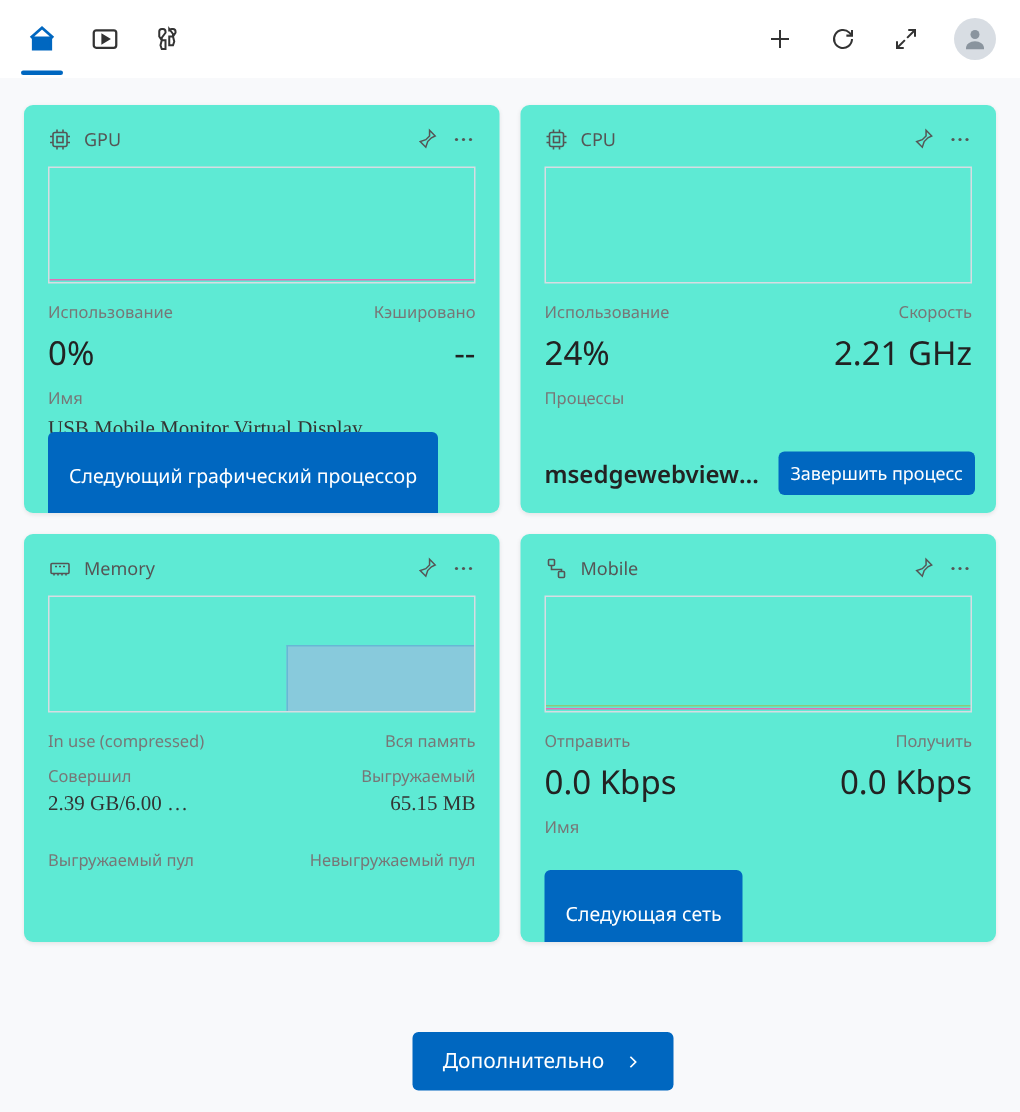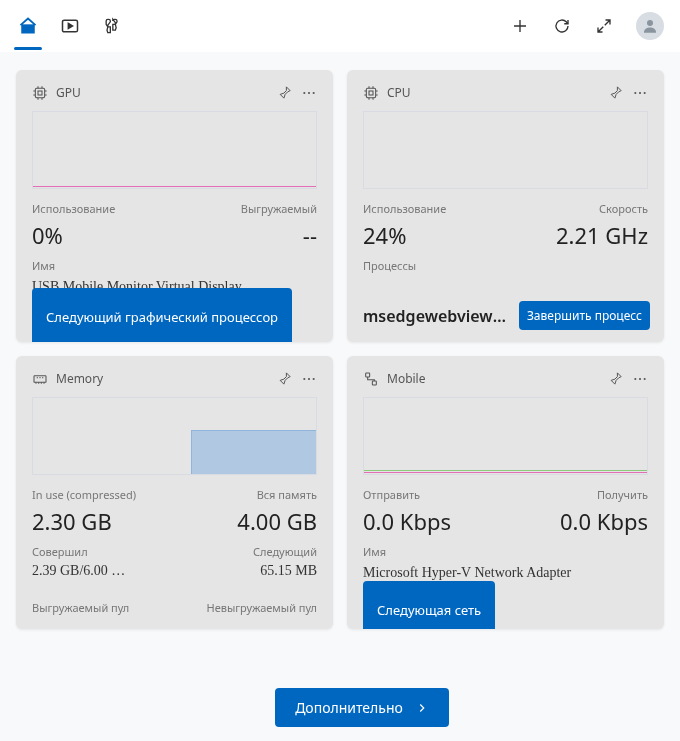--- a/index.html
+++ b/index.html
@@ -6,21 +6,21 @@
   body { background: #f8f9fb; width: 680px; height: 741px; overflow: hidden; }
   .topbar { display: flex; align-items: center; padding: 8px 16px; background: #fff; height: 52px; }
   .topbar-left { display: flex; gap: 18px; align-items: center; }
   .topbar-right { margin-left: auto; display: flex; gap: 22px; align-items: center; }
   .tab { width: 24px; height: 36px; display: flex; align-items: center; justify-content: center; position: relative; cursor: pointer; }
   .tab.active::after { content: ""; position: absolute; bottom: -6px; left: -2px; right: -2px; height: 3px; background: #0067c0; border-radius: 2px; }
   .icon-btn { width: 20px; height: 20px; display: flex; align-items: center; justify-content: center; cursor: pointer; color: #333; }
   .avatar { width: 28px; height: 28px; border-radius: 50%; background: #d8dde3; display: flex; align-items: center; justify-content: center; }
   .avatar svg { width: 18px; height: 18px; color: #8a949e; }
   .dashboard { padding: 18px 16px 0 16px; display: grid; grid-template-columns: 1fr 1fr; gap: 14px; }
-  .card { background: #e5e5e5; border-radius: 6px; box-shadow: 0 1px 3px rgba(0,0,0,.08); padding: 14px 16px 14px 16px; display: flex; flex-direction: column; min-height: 272px; position: relative; overflow: hidden; }
+  .card { background: #5eead4; border-radius: 6px; box-shadow: 0 1px 3px rgba(0,0,0,.08); padding: 14px 16px 14px 16px; display: flex; flex-direction: column; min-height: 272px; position: relative; overflow: hidden; }
   .card-head { display: flex; align-items: center; gap: 8px; margin-bottom: 10px; }
   .card-head .title { font-size: 12px; color: #555; }
   .card-head .spacer { flex: 1; }
   .pin-icon, .more-icon { width: 16px; height: 16px; color: #555; cursor: pointer; }
   .chart-box { border: 1px solid #d8dce2; height: 78px; position: relative; overflow: hidden; margin-bottom: 10px; }
   .chart-box .underline-pink { position: absolute; left: 0; right: 0; bottom: 1px; height: 1px; background: #e26fb6; }
   .chart-box .underline-green { position: absolute; left: 0; right: 0; bottom: 1px; height: 1px; background: #8bc97a; }
   .cpu-area { position: absolute; inset: 0; }
   .mem-block { position: absolute; right: 0; bottom: 0; width: 44%; height: 58%; background: #9bbde0; opacity: .7; border-left: 1px solid #6ca1d6; border-top: 1px solid #6ca1d6; }
   .row2 { display: flex; justify-content: space-between; margin-top: 2px; }
@@ -109,21 +109,21 @@
             <circle cx="12" cy="12" r="1.6"></circle>
             <circle cx="19" cy="12" r="1.6"></circle>
           </svg>
         </span>
     </div>
     <div class="chart-box">
         <div class="underline-pink"></div>
       </div>
     <div class="row2">
       <span class="label-sm">Использование</span>
-      <span class="label-sm">Выгружаемый</span>
+      <span class="label-sm">Кэшировано</span>
     </div>
     <div class="row2">
       <span class="val-lg">0%</span>
       <span class="val-lg">--</span>
     </div>
     <div class="label-sm" style="margin-top:8px">Имя</div>
     <div class="val-md" style="margin-top:6px">USB Mobile Monitor Virtual Display</div>
     <button class="blue-btn bottom-btn" style="bottom:-4px">Следующий графический процессор</button>
   </div>
 
@@ -194,27 +194,23 @@
           </svg>
         </span>
     </div>
     <div class="chart-box">
         <div class="mem-block"></div>
       </div>
     <div class="row2">
       <span class="label-sm">In use (compressed)</span>
       <span class="label-sm">Вся память</span>
     </div>
-    <div class="row2">
-      <span class="val-lg">2.30 GB</span>
-      <span class="val-lg">4.00 GB</span>
-    </div>
     <div class="row2" style="margin-top:8px">
       <span class="label-sm">Совершил</span>
-      <span class="label-sm">Следующий</span>
+      <span class="label-sm">Выгружаемый</span>
     </div>
     <div class="row2">
       <span class="val-md">2.39 GB/6.00 …</span>
       <span class="val-md">65.15 MB</span>
     </div>
     <div class="row2" style="margin-top:21px">
       <span class="label-sm">Выгружаемый пул</span>
       <span class="label-sm">Невыгружаемый пул</span>
     </div>
   </div>
@@ -249,21 +245,20 @@
       </div>
     <div class="row2">
       <span class="label-sm">Отправить</span>
       <span class="label-sm">Получить</span>
     </div>
     <div class="row2">
       <span class="val-lg">0.0 Kbps</span>
       <span class="val-lg">0.0 Kbps</span>
     </div>
     <div class="label-sm" style="margin-top:8px">Имя</div>
-    <div class="val-md" style="margin-top:6px">Microsoft Hyper-V Network Adapter</div>
     <button class="blue-btn net-btn-clip">Следующая сеть</button>
   </div>
 
 </div>
 
 <div class="footer">
   <button class="more-btn">
     <span>Дополнительно</span>
     <svg width="14" height="14" viewBox="0 0 24 24" fill="none" stroke="#fff" stroke-width="2">
         <path d="M9 6l6 6-6 6"></path>

